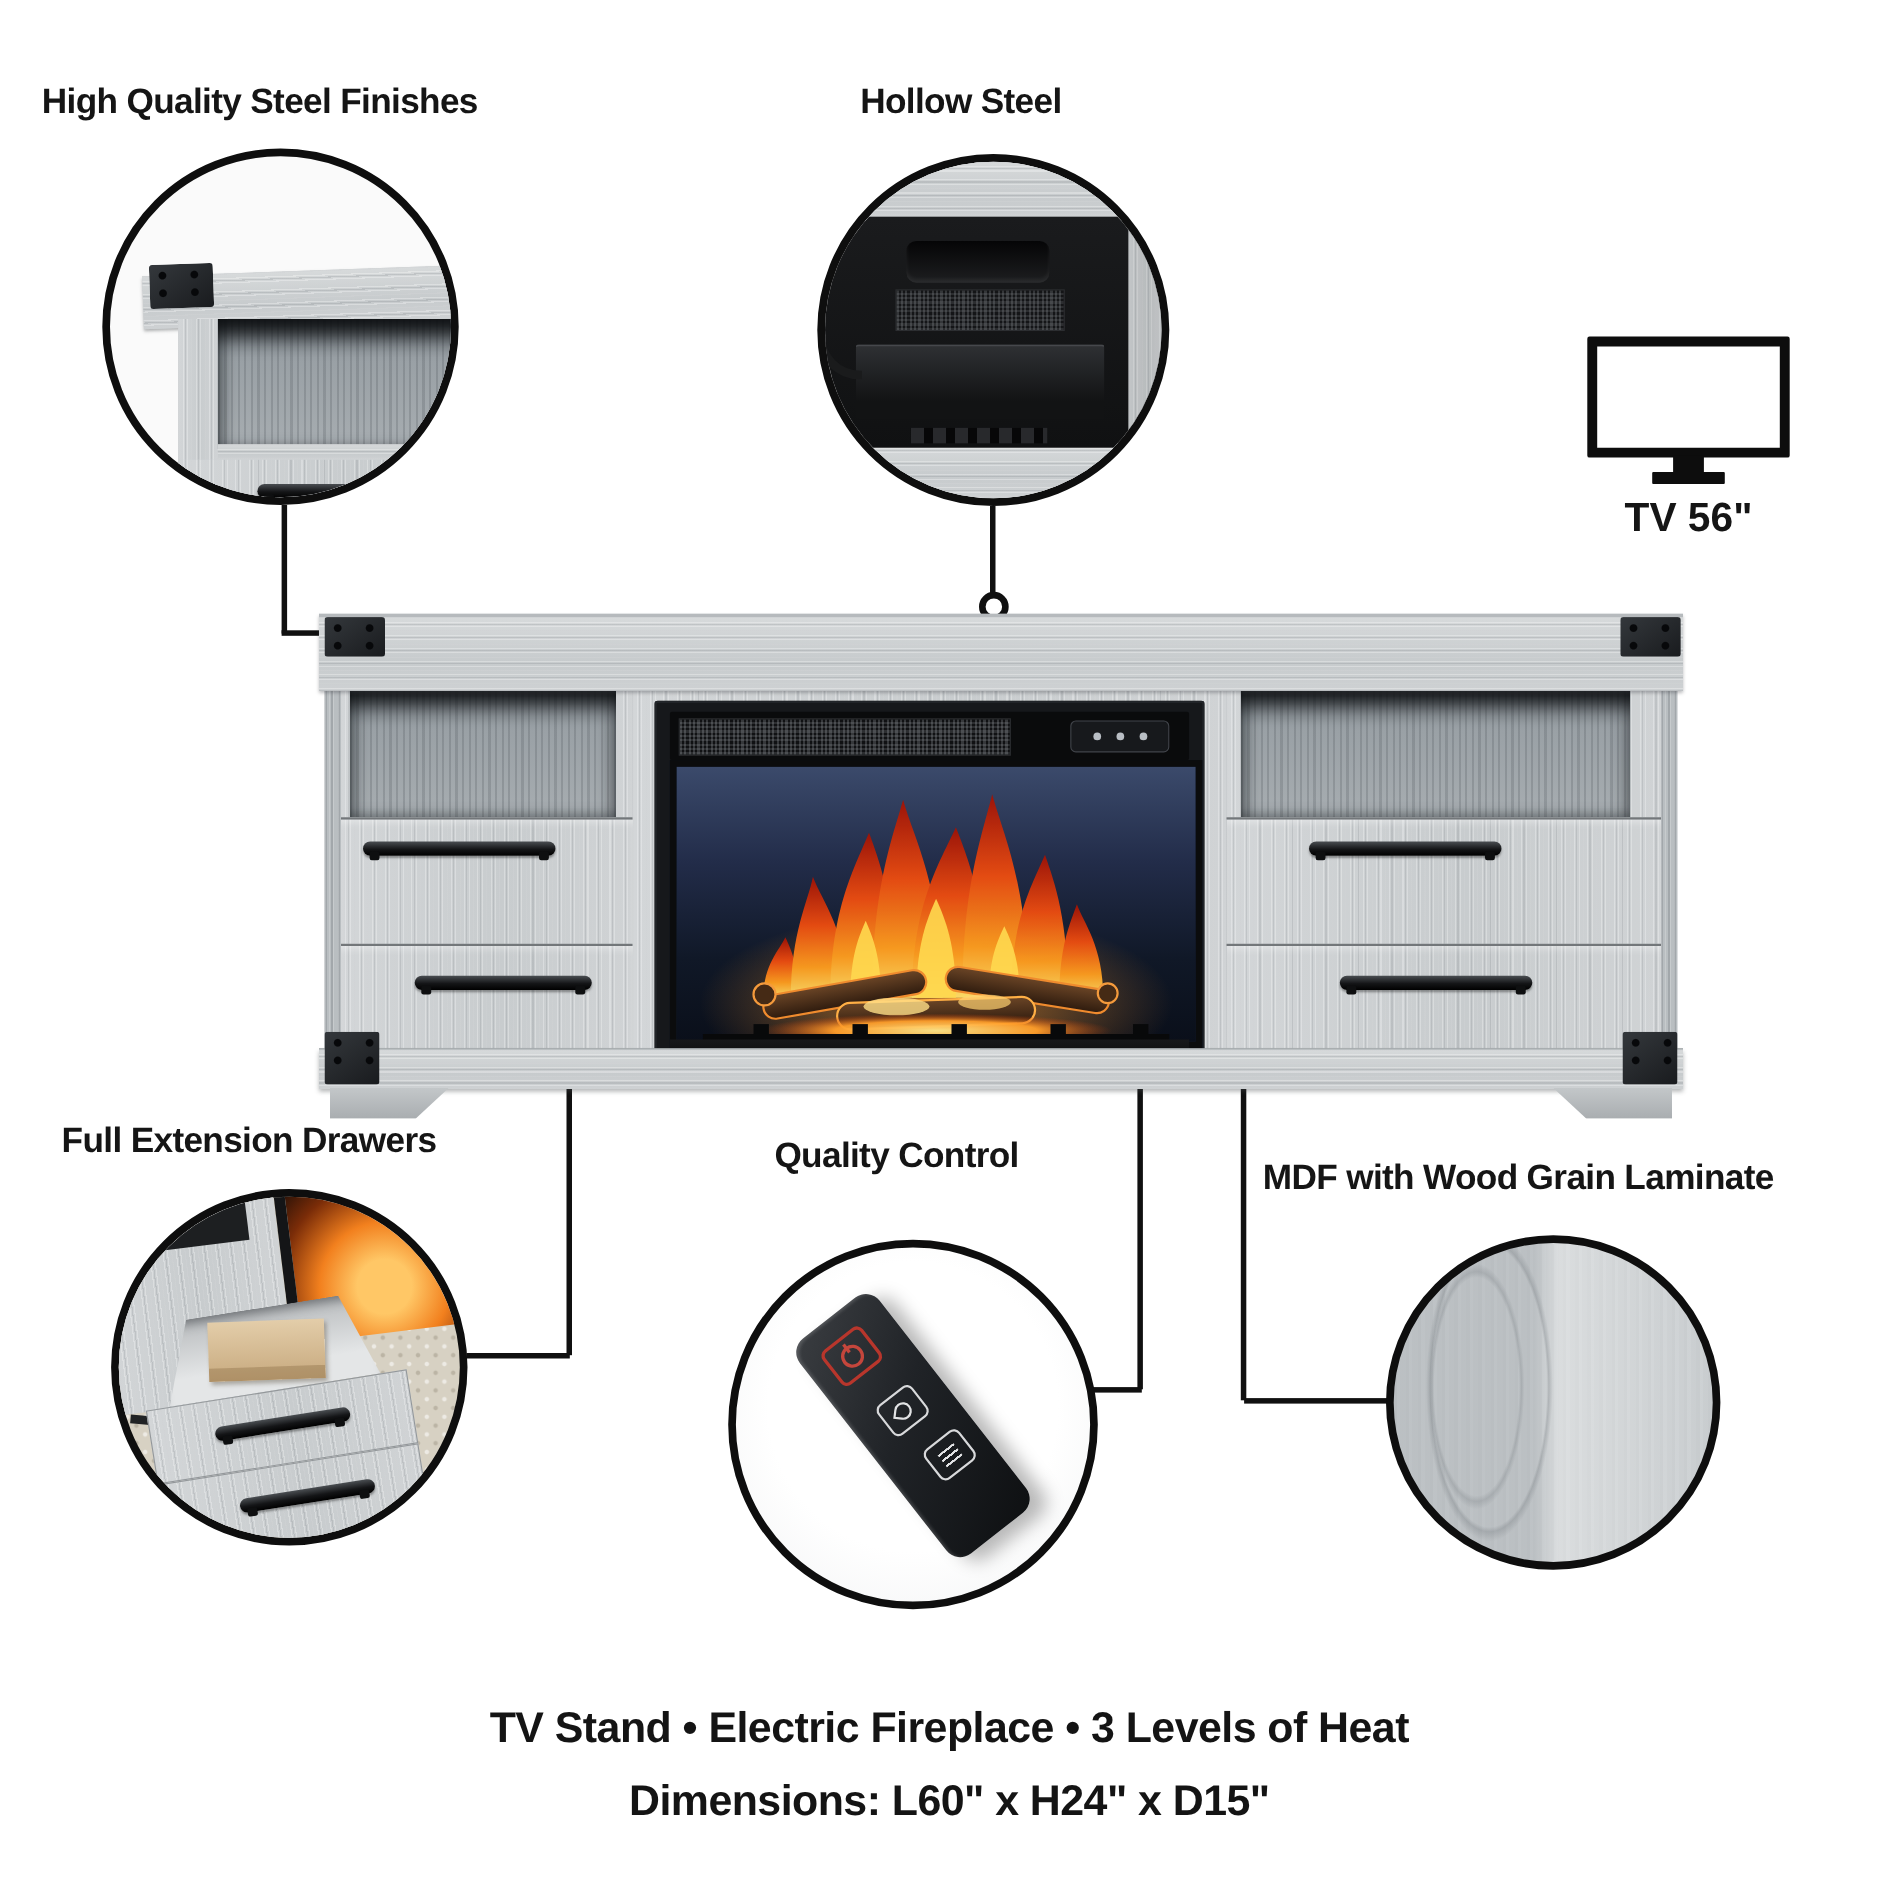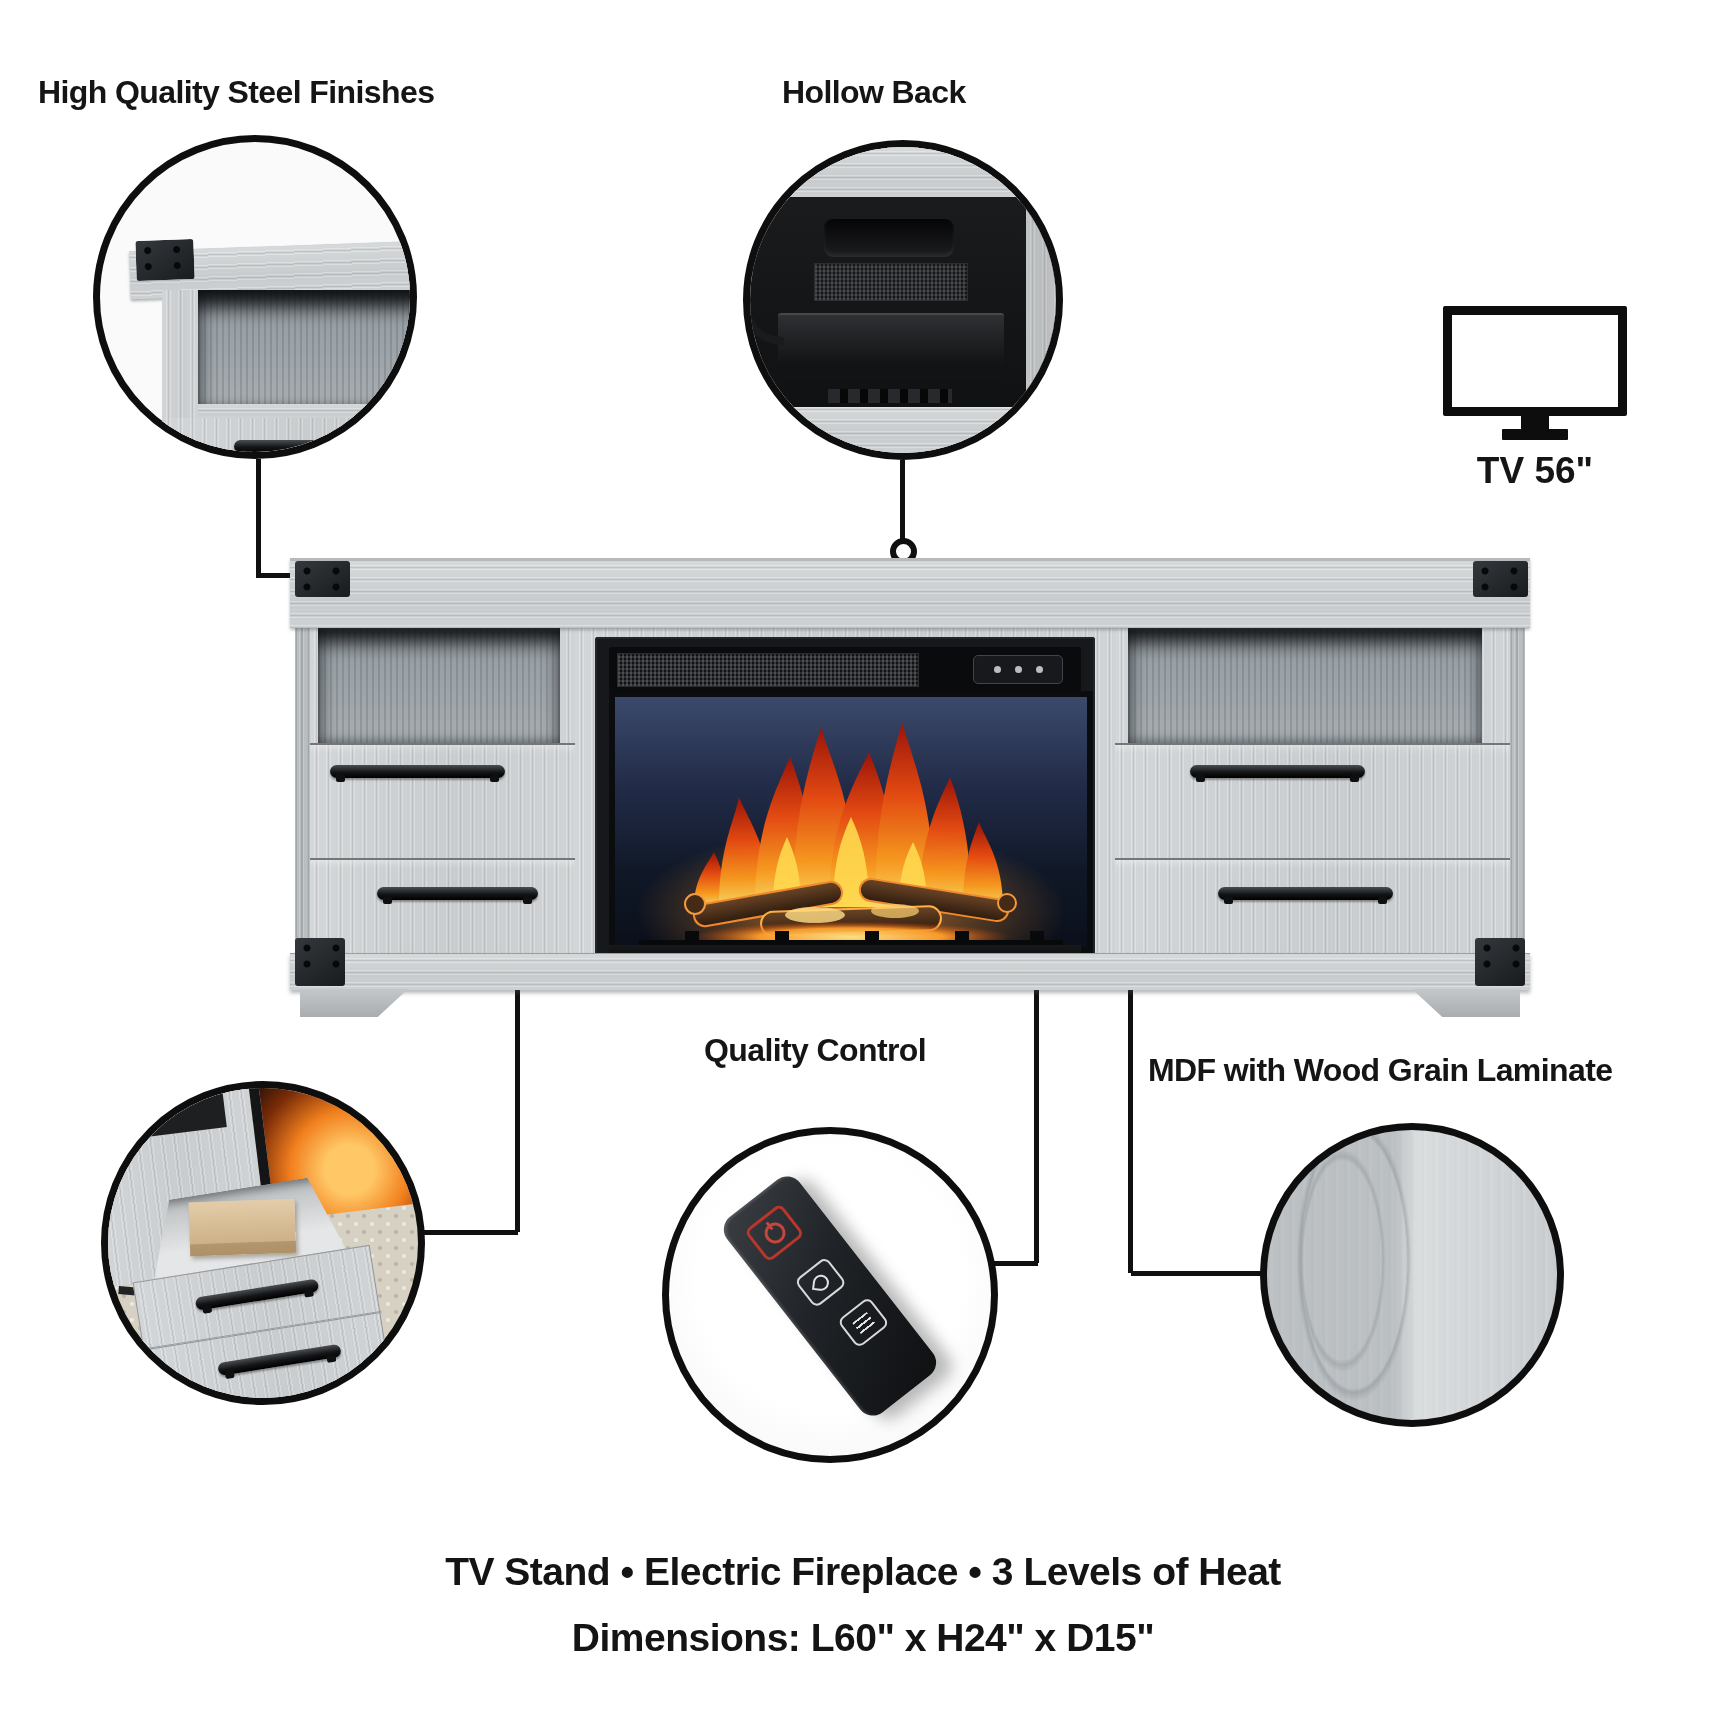--- a/index.html
+++ b/index.html
@@ -175,21 +175,22 @@
         radial-gradient(ellipse 70px 180px at 26% 45%, rgba(0,0,0,0) 55%, rgba(110,116,121,.25) 58%, rgba(0,0,0,0) 62%),
         linear-gradient(90deg, rgba(176,181,185,.55) 0 44%, rgba(229,231,232,.6) 52%, rgba(200,204,207,.4) 100%),
         repeating-linear-gradient(90deg, #c5c9cb 0 3px, #cfd3d5 3px 6px, #c9cdcf 6px 11px);}
 </style>
 </head>
 <body>
 
 <div class="canvas">
 
   <div class="callout-label" style="left:38px;top:74px">High Quality Steel Finishes</div>
-  <div class="callout-label" style="left:782px;top:74px">Hollow Back</div>
+  <div class="callout-label" style="left:782px;top:74px">Hollow Steel</div>
+  <div class="callout-label" style="left:56px;top:1018px">Full Extension Drawers</div>
   <div class="callout-label" style="left:704px;top:1032px">Quality Control</div>
   <div class="callout-label" style="left:1148px;top:1052px">MDF with Wood Grain Laminate</div>
 
   <div class="tv-screen"></div>
   <div class="tv-neck"></div>
   <div class="tv-base"></div>
   <div class="tv-label">TV 56"</div>
 
   <div class="line" style="left:256px;top:459px;width:5px;height:117px"></div>
   <div class="line" style="left:256px;top:573px;width:66px;height:5px"></div>

